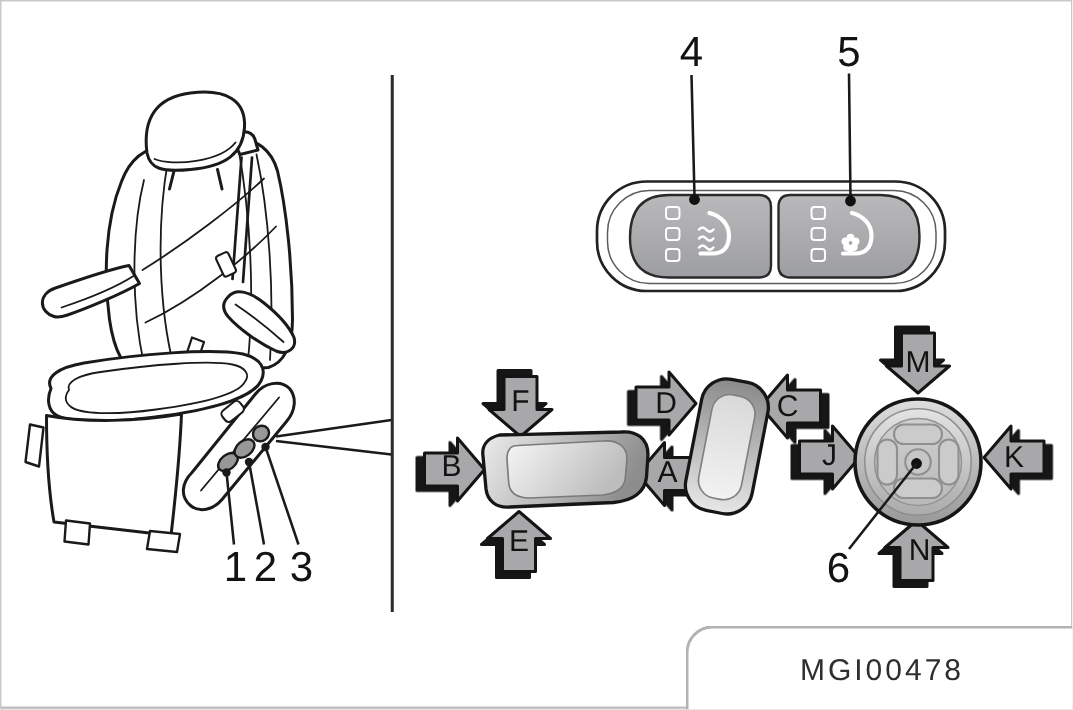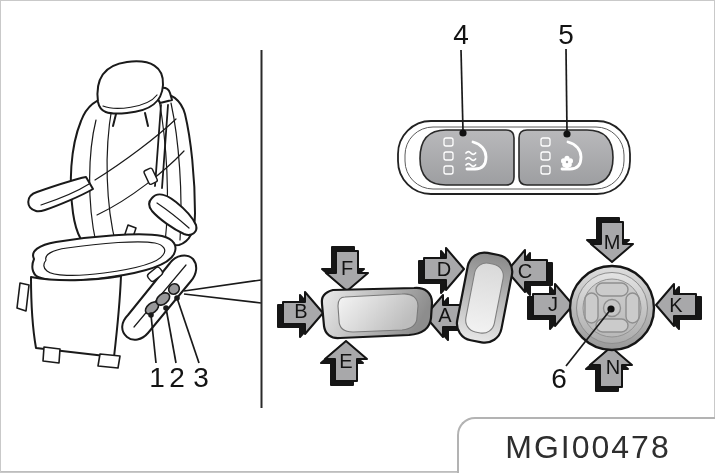--- a/index.html
+++ b/index.html
@@ -14,21 +14,21 @@
     color:#131313;line-height:1;white-space:nowrap;z-index:5;
   }
   .num{font-size:28px;}
   .arr-lbl{font-size:20px;}
   .code-box{
     position:absolute;left:457px;top:417px;width:258px;height:56px;
     background:#ffffff;border-top:2px solid #b3b3b3;border-left:2px solid #b3b3b3;
     border-top-left-radius:18px;display:flex;align-items:center;justify-content:center;
     z-index:4;
   }
-  .code-text{font-size:32px;letter-spacing:2px;color:#2e2e2e;}
+  .code-text{font-size:20px;letter-spacing:2px;color:#2e2e2e;}
   
   .arr{fill:#a8a8aa;stroke:#141414;stroke-width:2;stroke-linejoin:round;}
   .sh-r{filter:drop-shadow(-5px 3px 0 #161616);}
   .sh-l{filter:drop-shadow(5px 3px 0 #161616);}
   .sh-d{filter:drop-shadow(-4px -4px 0 #161616);}
   .sh-u{filter:drop-shadow(-4px 4px 0 #161616);}
   .ink{stroke:#1a1a1a;fill:#ffffff;stroke-width:2;stroke-linejoin:round;stroke-linecap:round;}
   .seam{stroke:#1a1a1a;fill:none;stroke-width:1.2;stroke-linecap:round;}
   .lead{stroke:#1a1a1a;fill:none;stroke-width:1.7;}
 </style>

